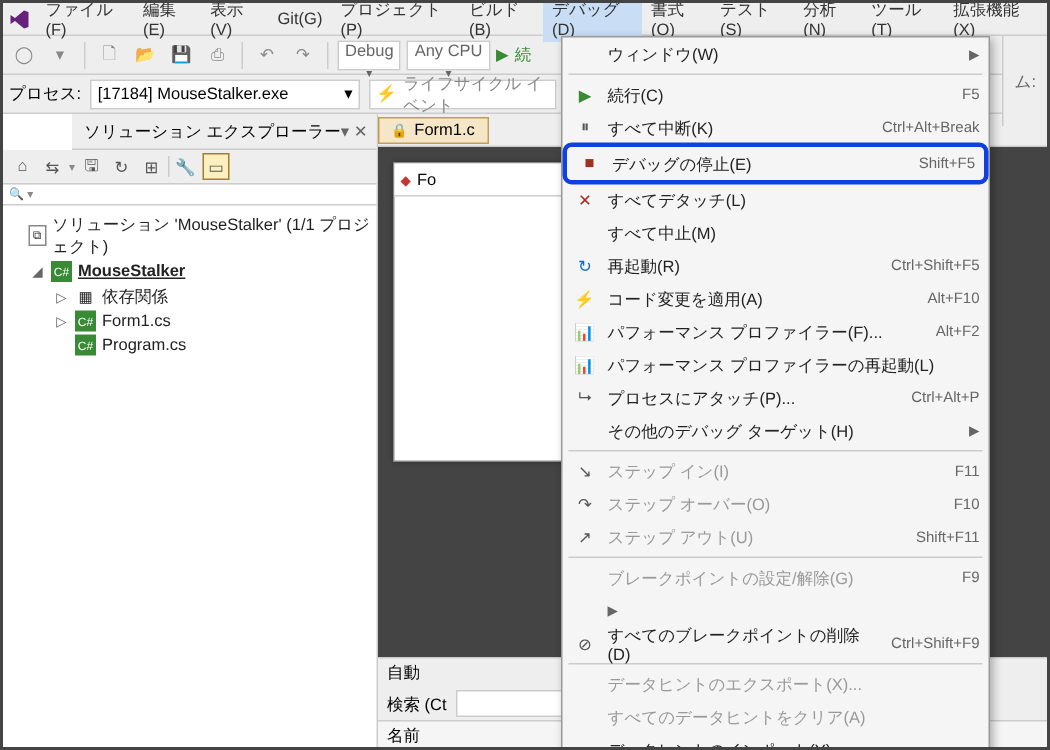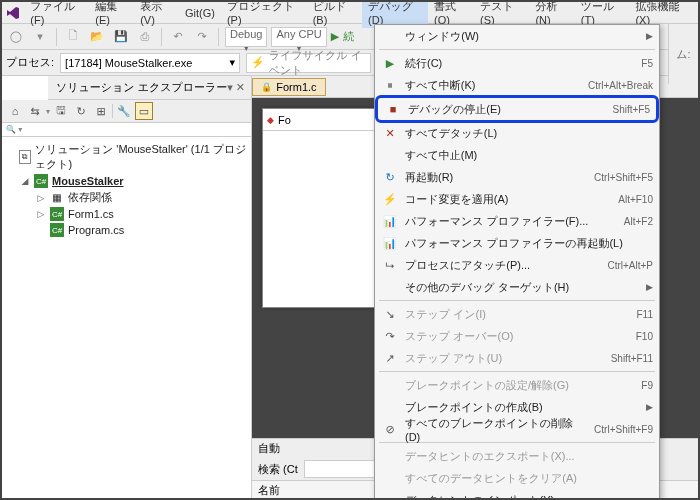--- a/index.html
+++ b/index.html
@@ -272,21 +272,20 @@
       <span class="shortcut">Shift+F11</span>
     </div>
     <div class="sep"></div>
     <div class="mi disabled">
       <span class="icon-slot"></span>
       <span class="label">ブレークポイントの設定/解除(G)</span>
       <span class="shortcut">F9</span>
     </div>
     <div class="mi">
       <span class="icon-slot"></span>
-      <span class="label">ブレークポイントの作成(B)</span>
       <span class="sub">▶</span>
     </div>
     <div class="mi">
       <span class="icon-slot">⊘</span>
       <span class="label">すべてのブレークポイントの削除(D)</span>
       <span class="shortcut">Ctrl+Shift+F9</span>
     </div>
     <div class="sep"></div>
     <div class="mi disabled">
       <span class="icon-slot"></span>

